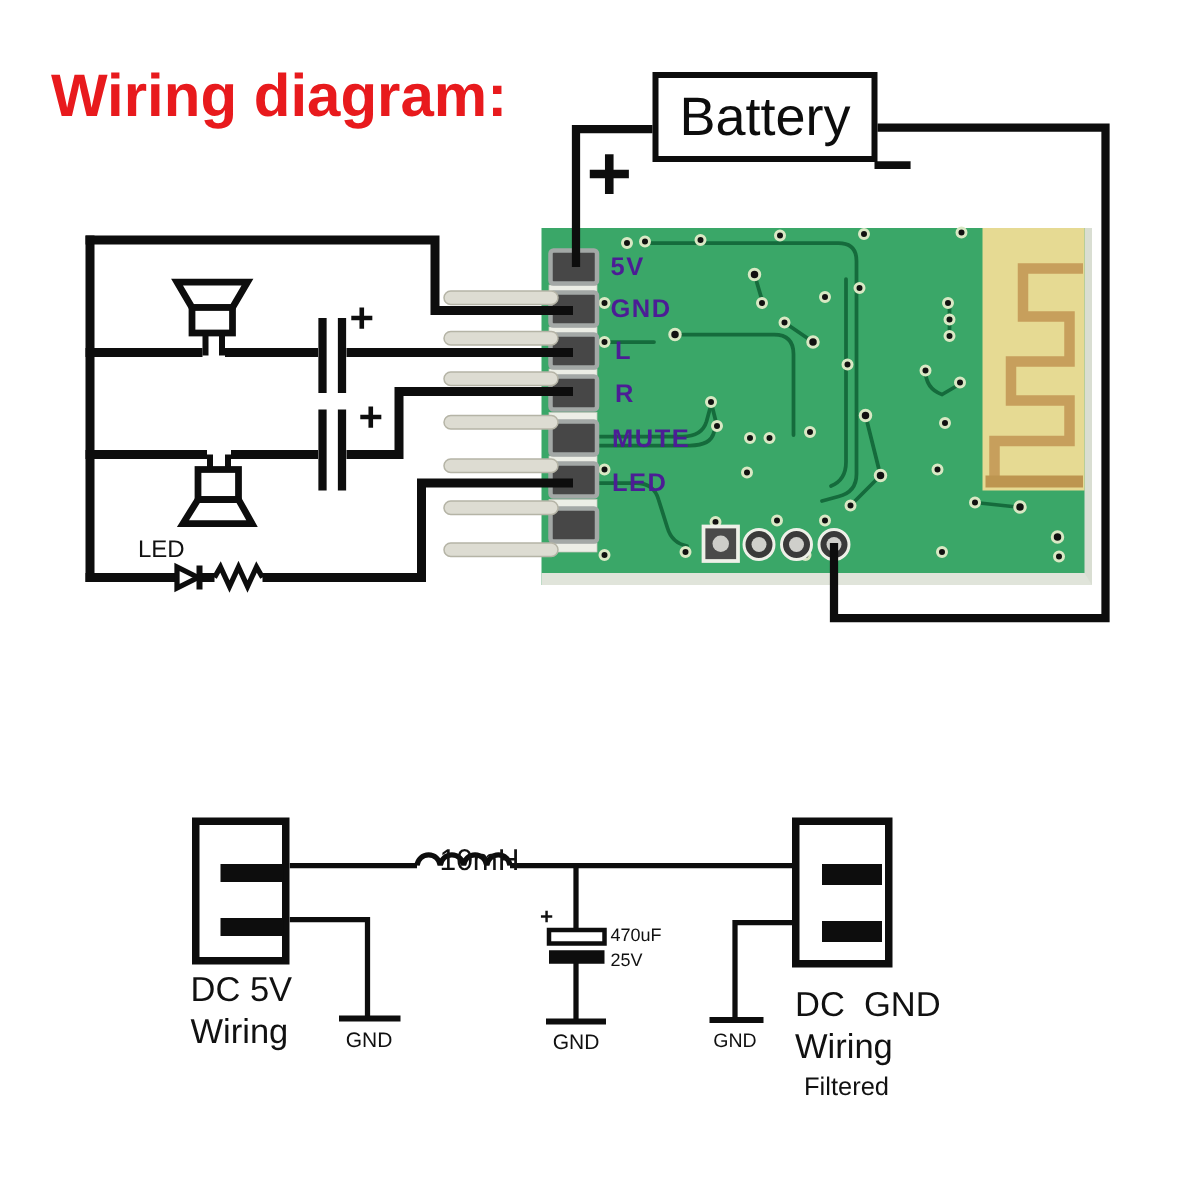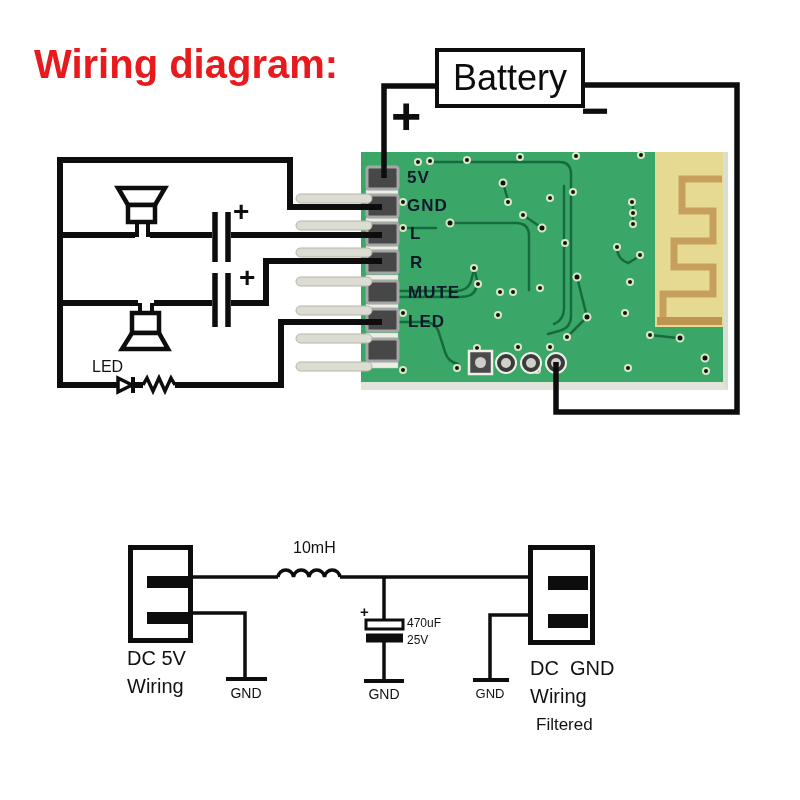--- a/index.html
+++ b/index.html
@@ -7,24 +7,24 @@
           font-family:"Liberation Sans", sans-serif;color:#111;}
   .abs{position:absolute;}
   svg.layer{position:absolute;left:0;top:0;}
   .title{color:#e81a1d;font-size:40px;font-weight:600;letter-spacing:0px;line-height:1;}
   .pcb{left:361px;top:152px;width:362px;height:230px;background:#3aa768;
        border-right:5px solid #d9ded2;border-bottom:8px solid #e0e4da;}
   .battery-box{left:435px;top:48px;width:150px;height:60px;background:#ffffff;
        border:4px solid #0d0d0d;box-sizing:border-box;display:flex;align-items:center;justify-content:center;
        font-size:36px;font-weight:500;color:#0d0d0d;}
   .sign{font-weight:700;color:#0d0d0d;line-height:1;}
-  .pinlabel{color:#0f172a;font-size:17px;font-weight:700;letter-spacing:1px;line-height:1;}
+  .pinlabel{color:#4c1d95;font-size:17px;font-weight:700;letter-spacing:1px;line-height:1;}
   .smalllabel{font-size:15px;color:#111;line-height:1;}
   .gndlabel{font-size:14px;color:#111;line-height:1;text-align:center;}
-  .biglabel{font-size:20px;font-weight:500;color:#111;line-height:1;white-space:pre;}
+  .biglabel{font-size:23px;font-weight:500;color:#111;line-height:1;white-space:pre;}
   .conn-box{background:#ffffff;border:5px solid #0d0d0d;box-sizing:border-box;}
   .conn-pin{position:absolute;background:#0d0d0d;}
   .capplus{font-size:28px;font-weight:600;line-height:1;color:#0d0d0d;}
 </style>
 </head>
 <body>
 
 <div class="canvas">
 
   <div class="abs pcb"></div>
@@ -219,21 +219,21 @@
   <div class="abs conn-box" style="left:128px;top:545px;width:65px;height:98px;">
     <div class="conn-pin" style="left:14px;top:26px;width:42px;height:12px;"></div>
     <div class="conn-pin" style="left:14px;top:62px;width:42px;height:12px;"></div>
   </div>
 
   <div class="abs conn-box" style="left:528px;top:545px;width:67px;height:100px;">
     <div class="conn-pin" style="left:15px;top:26px;width:40px;height:14px;"></div>
     <div class="conn-pin" style="left:15px;top:64px;width:40px;height:14px;"></div>
   </div>
 
-  <div class="abs smalllabel" style="left:293px;top:540px;font-size:16px;">10mH</div>
+  <div class="abs smalllabel" style="left:293px;top:564px;font-size:20px;">10mH</div>
   <div class="abs smalllabel" style="left:360px;top:604px;font-weight:600;">+</div>
   <div class="abs smalllabel" style="left:407px;top:617px;font-size:12px;">470uF</div>
   <div class="abs smalllabel" style="left:407px;top:634px;font-size:12px;">25V</div>
 
   <div class="abs gndlabel" style="left:226px;top:686px;width:40px;">GND</div>
   <div class="abs gndlabel" style="left:365px;top:687px;width:38px;">GND</div>
   <div class="abs gndlabel" style="left:472px;top:687px;width:36px;font-size:13px;">GND</div>
 
   <div class="abs biglabel" style="left:127px;top:648px;">DC 5V</div>
   <div class="abs biglabel" style="left:127px;top:676px;">Wiring</div>

